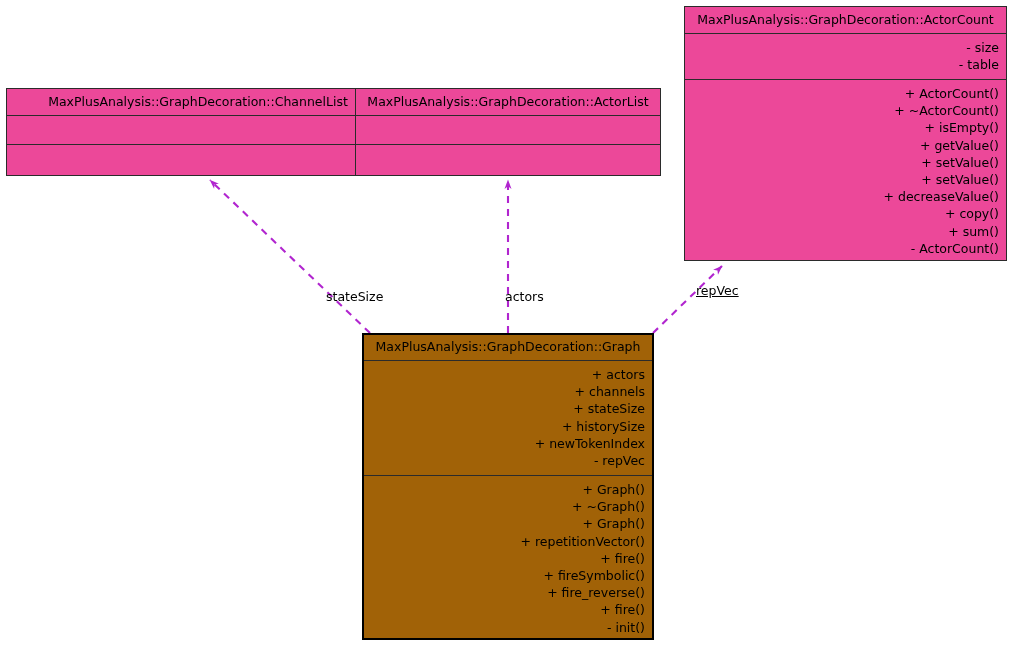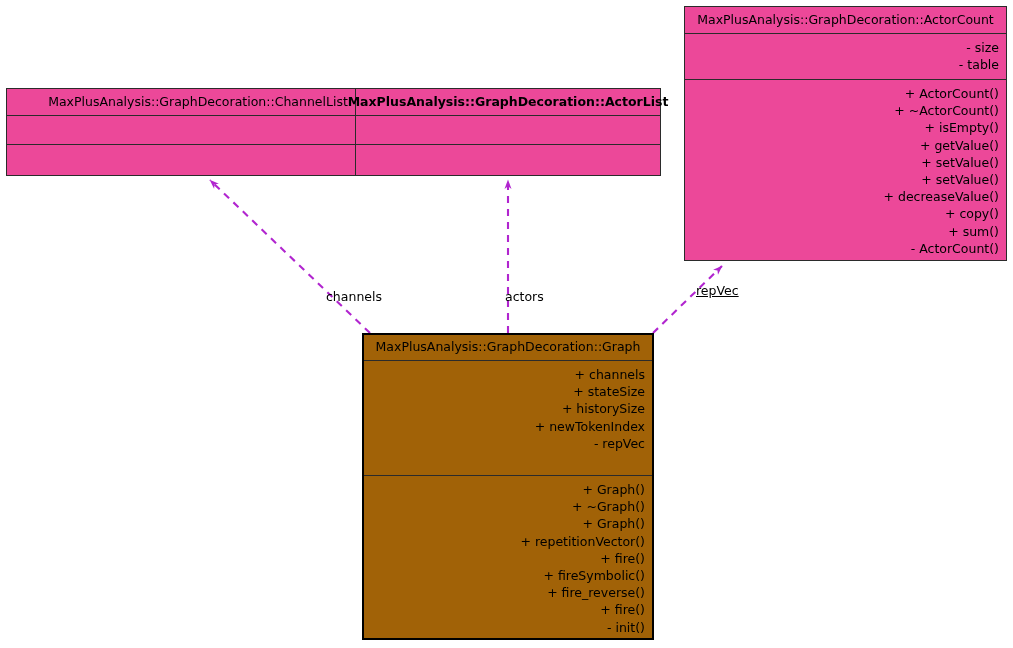--- a/index.html
+++ b/index.html
@@ -105,36 +105,36 @@
 
     <g>
       <line x1="508" y1="333" x2="508" y2="180" stroke="#b125cf" stroke-width="2.1" stroke-dasharray="7,6" marker-end="url(#arrowOpen)"></line>
     </g>
 
     <g>
       <line x1="653" y1="333" x2="722" y2="266" stroke="#b125cf" stroke-width="2.1" stroke-dasharray="7,6" marker-end="url(#arrowOpen)"></line>
     </g>
   </svg>
 
-  <div class="edge-label" style="left:326px; top:289px;">channels</div>
+  <div class="edge-label" style="left:326px; top:289px;">stateSize</div>
 
   <div class="edge-label" style="left:505px; top:289px;">actors</div>
 
   <div class="edge-label" style="left:696px; top:283px;text-decoration:underline;">repVec</div>
 
   <div class="uml-node" style="left:6px; top:88px; width:384px; height:88px;">
     <div class="uml-title" style="height:26px;">MaxPlusAnalysis::GraphDecoration::ChannelList</div>
     <div class="uml-sep"></div>
     <div class="uml-compartment empty-compartment" style="height:28px;"></div>
     <div class="uml-sep"></div>
     <div class="uml-compartment empty-compartment" style="height:31px;"></div>
   </div>
 
   <div class="uml-node" style="left:355px; top:88px; width:306px; height:88px;">
-    <div class="uml-title" style="height:26px;font-weight:bold;">MaxPlusAnalysis::GraphDecoration::ActorList</div>
+    <div class="uml-title" style="height:26px;">MaxPlusAnalysis::GraphDecoration::ActorList</div>
     <div class="uml-sep"></div>
     <div class="uml-compartment empty-compartment" style="height:28px;"></div>
     <div class="uml-sep"></div>
     <div class="uml-compartment empty-compartment" style="height:31px;"></div>
   </div>
 
   <div class="uml-node" style="left:684px; top:6px; width:323px; height:255px;">
     <div class="uml-title" style="height:26px;">MaxPlusAnalysis::GraphDecoration::ActorCount</div>
     <div class="uml-sep"></div>
     <div class="uml-compartment" style="height:45px;">
@@ -153,20 +153,21 @@
       <div class="uml-row">+ copy()</div>
       <div class="uml-row">+ sum()</div>
       <div class="uml-row">- ActorCount()</div>
     </div>
   </div>
 
   <div class="uml-node filled" style="left:362px; top:333px; width:292px; height:307px;">
     <div class="uml-title" style="height:25px;">MaxPlusAnalysis::GraphDecoration::Graph</div>
     <div class="uml-sep"></div>
     <div class="uml-compartment" style="height:114px;">
+      <div class="uml-row">+ actors</div>
       <div class="uml-row">+ channels</div>
       <div class="uml-row">+ stateSize</div>
       <div class="uml-row">+ historySize</div>
       <div class="uml-row">+ newTokenIndex</div>
       <div class="uml-row">- repVec</div>
     </div>
     <div class="uml-sep"></div>
     <div class="uml-compartment" style="height:165px;padding-left:40px;">
       <div class="uml-row">+ Graph()</div>
       <div class="uml-row">+ ~Graph()</div>

